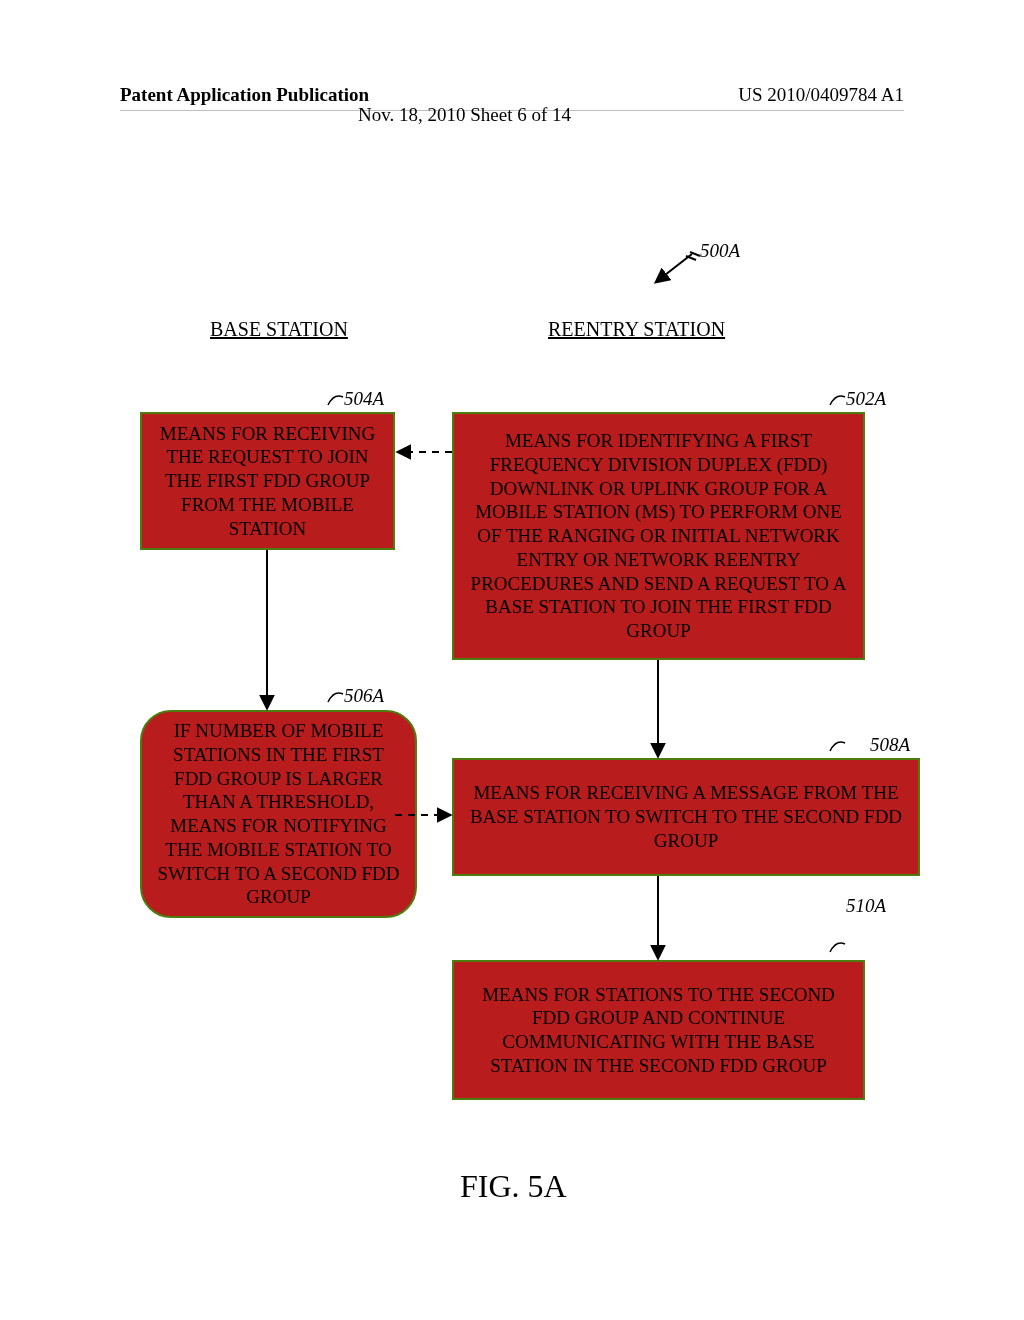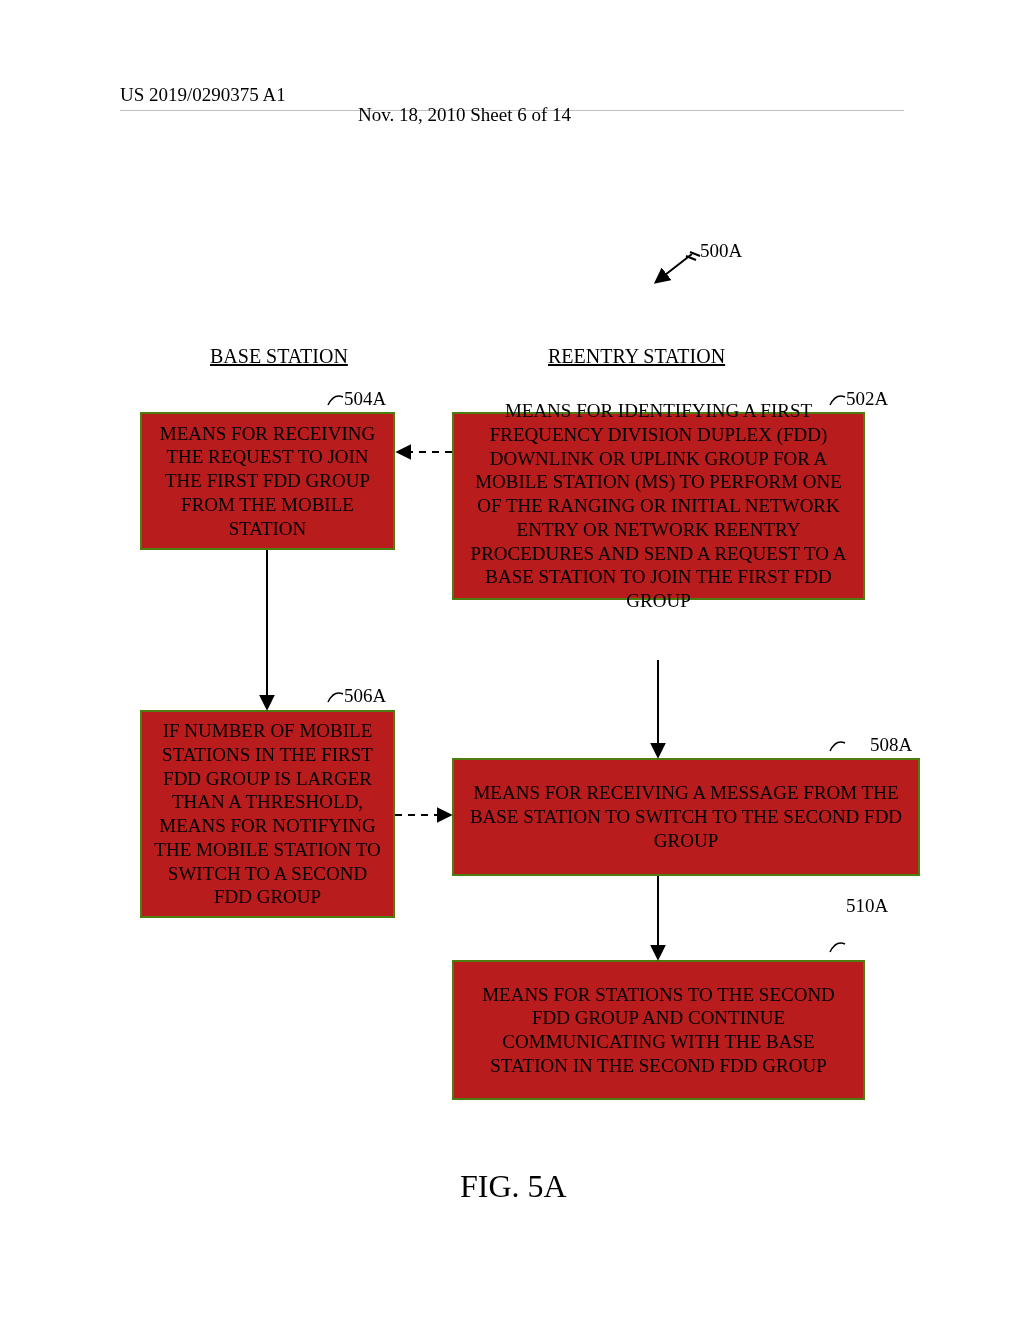--- a/index.html
+++ b/index.html
@@ -24,25 +24,25 @@
   .page-header .right { }
   .header-rule {
     position: absolute;
     top: 110px; left: 120px; right: 120px;
     height: 1px; background: rgba(0,0,0,0.25);
   }
   .col-heading {
     position: absolute;
     font-size: 20px;
     text-decoration: underline;
-    margin-top: 27px;
   }
   .ref-label {
     position: absolute;
     font-size: 19px;
+    font-style: italic;
   }
   .box {
     position: absolute;
     border: 2px solid #4d7c0f;
     background: #b91c1c;
     text-align: center;
     font-size: 19px;
     line-height: 1.25;
     padding: 8px 10px;
     display: flex;
@@ -58,45 +58,46 @@
     position: absolute;
     top: 0; left: 0;
     width: 1024px; height: 1320px;
     pointer-events: none;
   }
 </style>
 </head>
 <body>
 
 <div class="page-header">
+  <span class="left">Patent Application Publication</span>
   <span class="center">Nov. 18, 2010  Sheet 6 of 14</span>
-  <span class="right">US 2019/0290375 A1</span>
+  <span class="right">US 2010/0409784 A1</span>
 </div>
 <div class="header-rule"></div>
 
 <span class="ref-label" style="top:240px; left:700px;">500A</span>
 
 <span class="col-heading" style="top:318px; left:210px;">BASE STATION</span>
 <span class="col-heading" style="top:318px; left:548px;">REENTRY STATION</span>
 
 <span class="ref-label" style="top:388px; left:344px;">504A</span>
 <span class="ref-label" style="top:388px; left:846px;">502A</span>
 <span class="ref-label" style="top:685px; left:344px;">506A</span>
 <span class="ref-label" style="top:734px; left:870px;">508A</span>
 <span class="ref-label" style="top:895px; left:846px;">510A</span>
 
 <div class="box" style="top:412px; left:140px; width:255px; height:138px;">
   <div class="content">MEANS FOR RECEIVING THE REQUEST TO JOIN THE FIRST FDD GROUP FROM THE MOBILE STATION</div>
 </div>
 
-<div class="box" style="top:412px; left:452px; width:413px; height:188px;">
+<div class="box" style="top:412px; left:452px; width:413px; height:248px;">
   <div class="content">MEANS FOR IDENTIFYING A FIRST FREQUENCY DIVISION DUPLEX (FDD) DOWNLINK OR UPLINK GROUP FOR A MOBILE STATION (MS) TO PERFORM ONE OF THE RANGING OR INITIAL NETWORK ENTRY OR NETWORK REENTRY PROCEDURES AND SEND A REQUEST TO A BASE STATION TO JOIN THE FIRST FDD GROUP</div>
 </div>
 
-<div class="box" style="top:710px; left:140px; width:255px; height:208px;">
+<div class="box" style="top:710px; left:140px; width:277px; height:208px;border-radius:31px;">
   <div class="content">IF NUMBER OF MOBILE STATIONS IN THE FIRST FDD GROUP IS LARGER THAN A THRESHOLD, MEANS FOR NOTIFYING THE MOBILE STATION TO SWITCH TO A SECOND FDD GROUP</div>
 </div>
 
 <div class="box" style="top:758px; left:452px; width:468px; height:118px;">
   <div class="content">MEANS FOR RECEIVING A MESSAGE FROM THE BASE STATION TO SWITCH TO THE SECOND FDD GROUP</div>
 </div>
 
 <div class="box" style="top:960px; left:452px; width:413px; height:140px;">
   <div class="content">MEANS FOR STATIONS TO THE SECOND FDD GROUP AND CONTINUE COMMUNICATING WITH THE BASE STATION IN THE SECOND FDD GROUP</div>
 </div>

